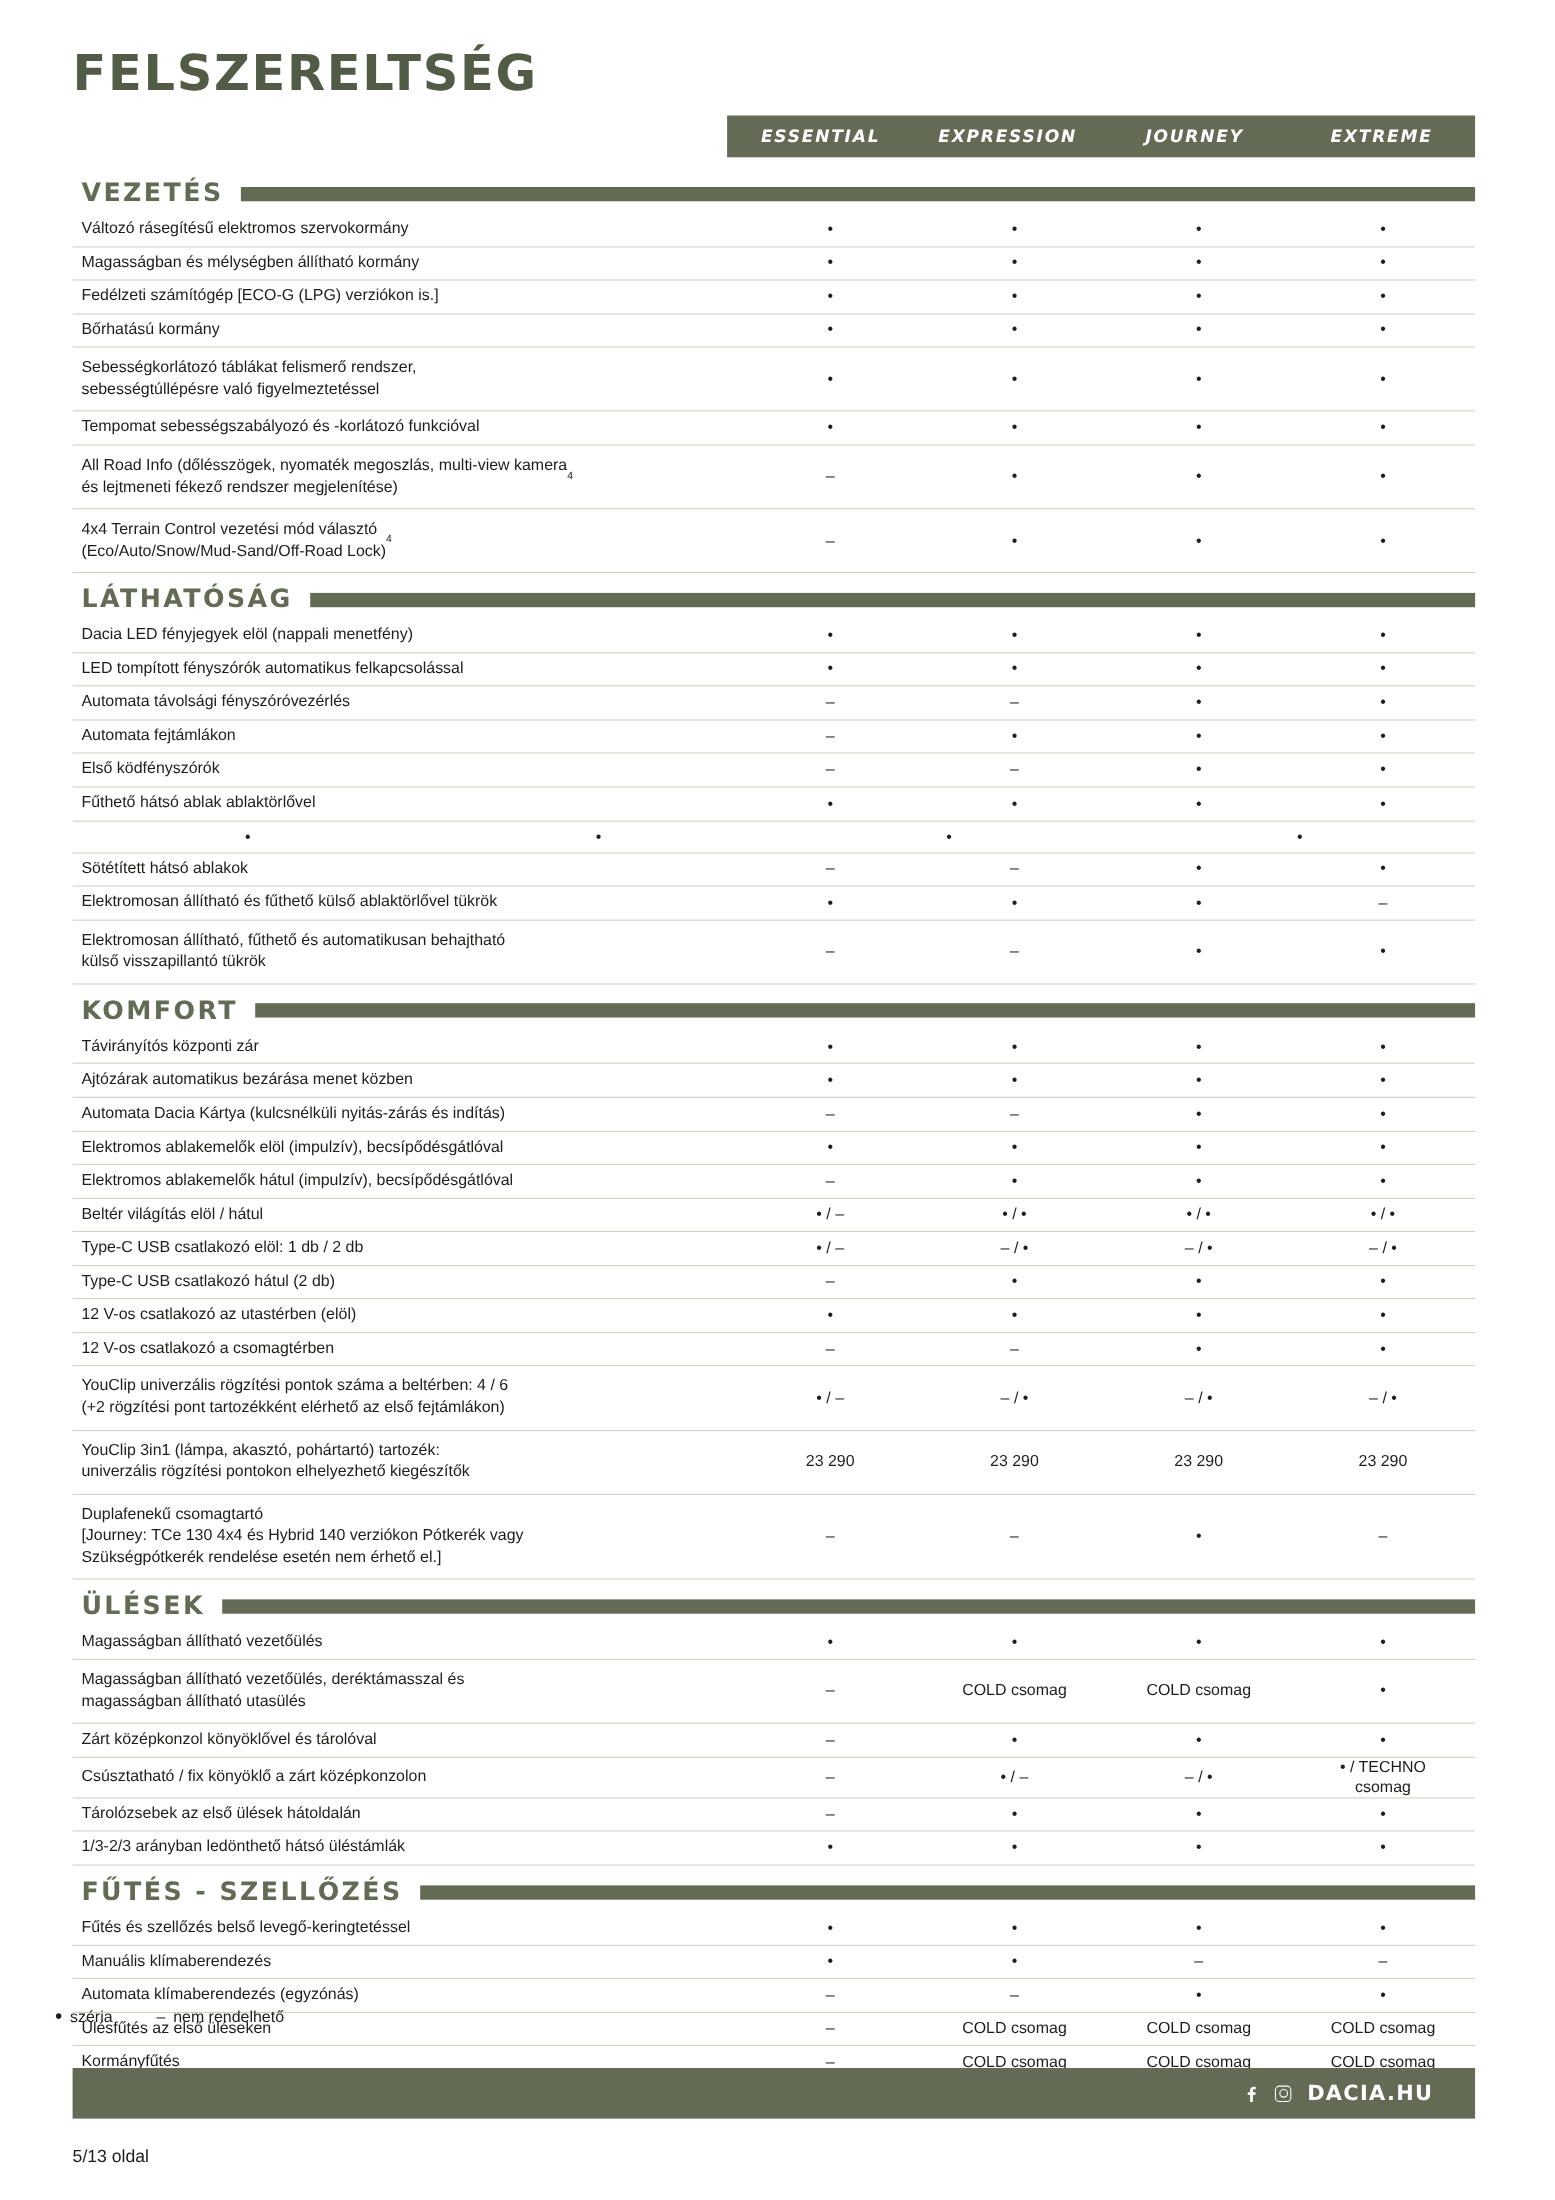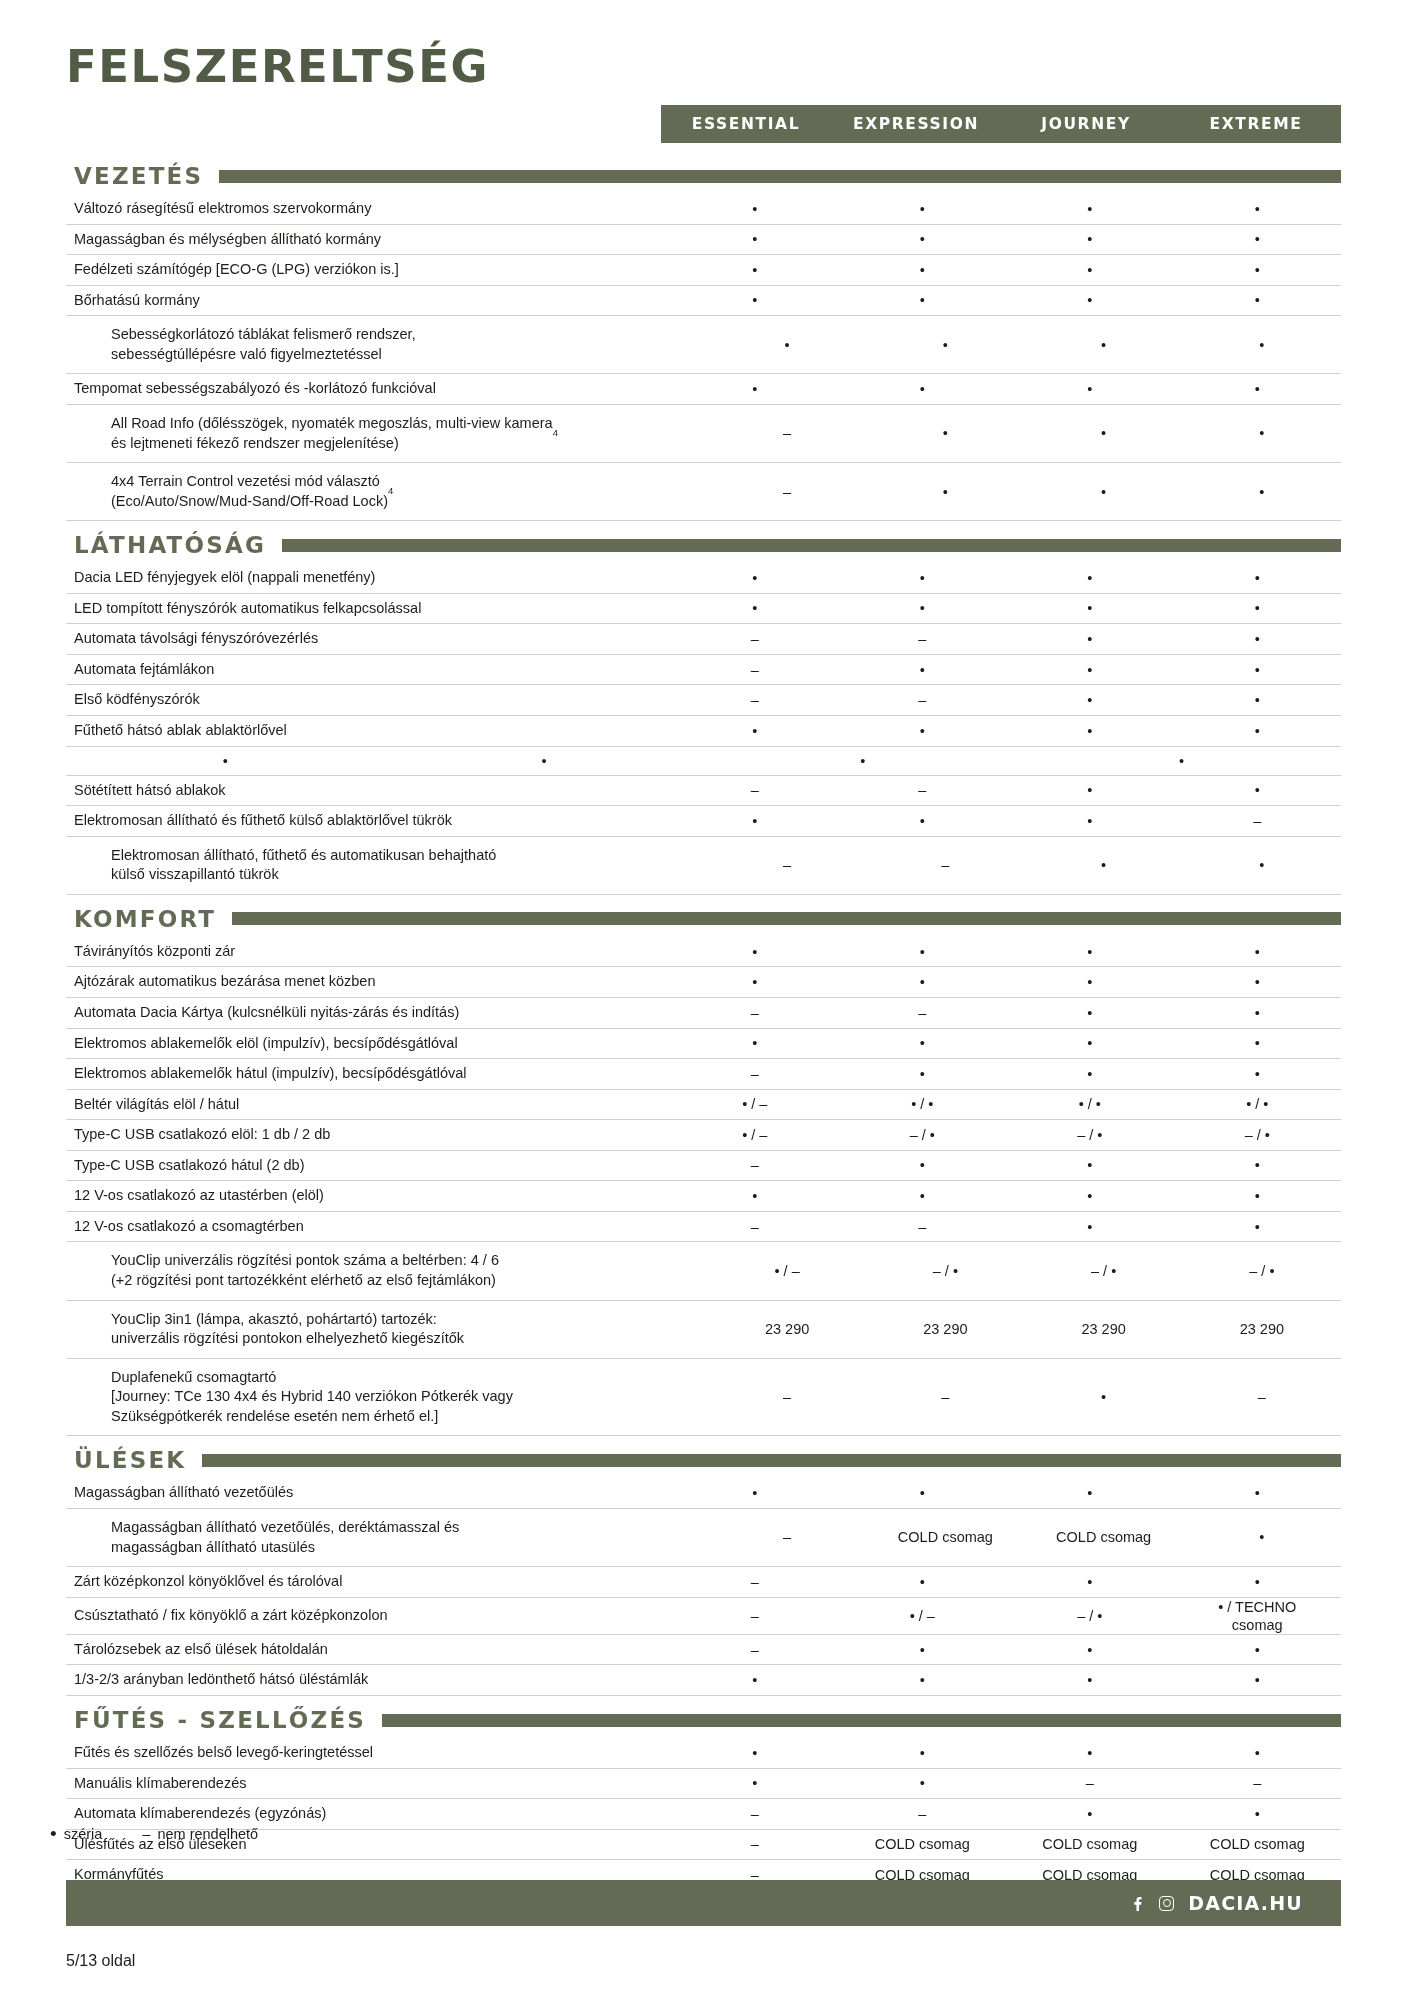--- a/index.html
+++ b/index.html
@@ -41,20 +41,21 @@
     align-items: center;
   }
   .versions-bar .vcell {
     flex: 1 1 0;
     text-align: center;
     color: #ffffff;
     font-size: 15.5px;
     font-weight: 700;
     letter-spacing: 1.6px;
     font-family: "DejaVu Sans", sans-serif;
+    font-style: italic;
   }
   
   .table {
     position: absolute;
     left: 66px;
     top: 152px;
     width: 1275px;
   }
   .section-head {
     display: flex;
@@ -99,21 +100,21 @@
     flex: 1 1 0;
     display: flex;
     align-items: center;
     justify-content: center;
     font-size: 14.5px;
     text-align: center;
     line-height: 1.25;
     white-space: pre-line;
   }
   .dot { font-size: 20px; line-height: 0.6; }
-  .row.tall .label { padding-top: 9px; padding-bottom: 9px; margin-left: 37px; }
+  .row.tall .label { padding-top: 9px; padding-bottom: 9px; }
   .sup { font-size: 9.5px; vertical-align: super; }
   
   .legend {
     position: absolute;
     left: 50px;
     top: 1826px;
     font-size: 14.5px;
     display: flex;
     align-items: center;
     gap: 7px;

